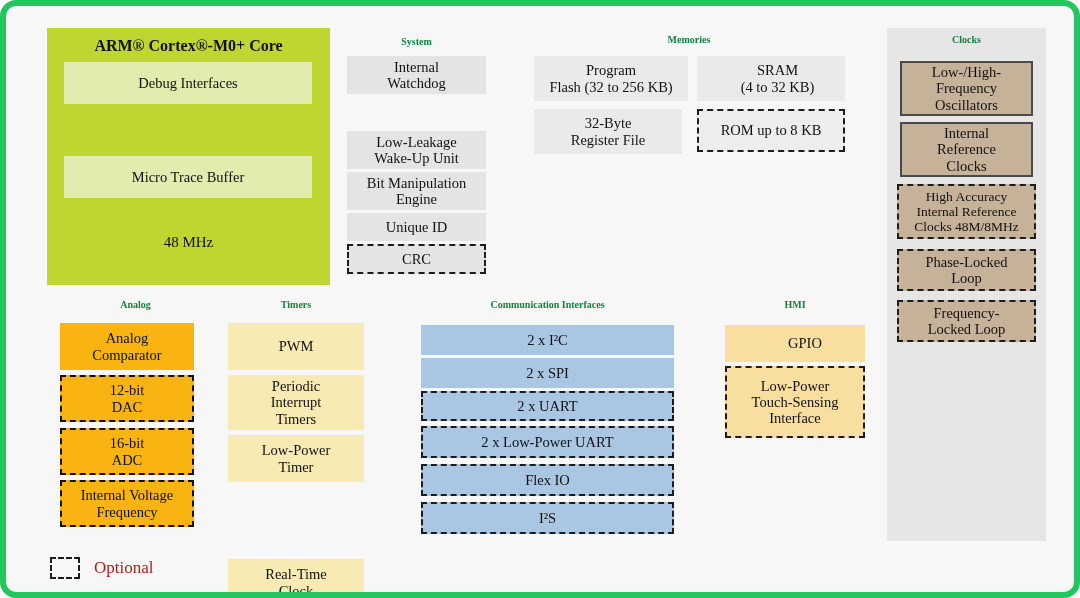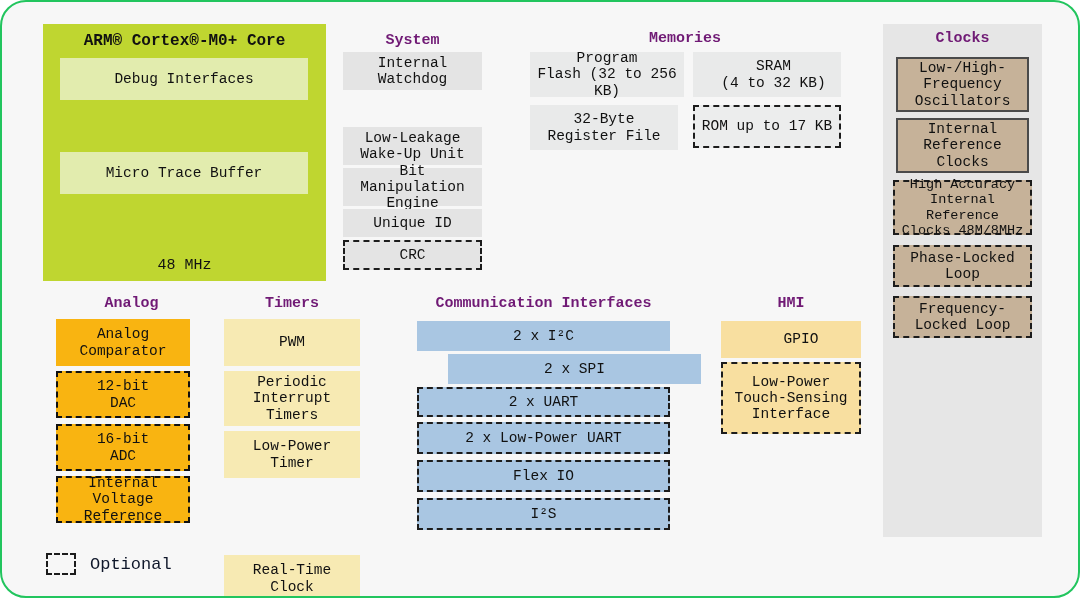--- a/index.html
+++ b/index.html
@@ -5,45 +5,45 @@
   html, body {
     margin: 0;
     padding: 0;
     background: #ffffff;
   }
   #root {
     position: relative;
     width: 1080px;
     height: 598px;
     background: #f7f7f7;
-    border: 2px solid #22c55e;
-    border-radius: 26px;
+    border: 6px solid #22c55e;
+    border-radius: 16px;
     box-sizing: border-box;
     overflow: hidden;
-    font-family: Liberation Mono, monospace;
+    font-family: Liberation Serif, serif;
   }
 
   
   .blk {
     position: absolute;
     box-sizing: border-box;
     display: flex;
     align-items: center;
     justify-content: center;
     text-align: center;
     line-height: 1.12;
     color: #111111;
     font-size: 14.5px;
     white-space: pre-line;
   }
   .hdr {
     position: absolute;
     font-weight: bold;
-    font-size: 15px;
-    color: #701a75;
+    font-size: 10px;
+    color: #15803d;
     text-align: center;
     box-sizing: border-box;
   }
 
   
   .core-panel      { background: #bfd630; }
   .core-sub        { background: #e2ecae; }
   .core-title      { color:#111; font-weight:bold; font-size:16px; }
   .core-freq       { color:#111; font-size:15px; }
 
@@ -69,53 +69,53 @@
   .hmi-box.opt     { background:#f8dfa0; border:2px dashed #1c1c1c; }
 
   
   #legend { position:absolute; left:44px; top:551px; display:flex; align-items:center; gap:14px; }
   #legend .swatch {
     width: 30px; height: 22px;
     background: #f7f7f7;
     border: 2px dashed #1c1c1c;
     box-sizing: border-box;
   }
-  #legend .lbl { font-size: 17px; color:#0f172a; }
+  #legend .lbl { font-size: 17px; color:#b91c1c; }
 </style>
 </head>
 <body>
 
 <div id="root">
 
   <div class="clock-panel" style="position:absolute;left:881px;top:22px;width:159px;height:513px;"></div>
 
   <div class="core-panel" style="position:absolute;left:41px;top:22px;width:283px;height:257px;"></div>
   <div class="blk core-title" style="left:41px;top:26px;width:283px;height:28px;">ARM® Cortex®-M0+ Core</div>
   <div class="blk core-sub" style="left:58px;top:56px;width:248px;height:42px;">Debug Interfaces</div>
   <div class="blk core-sub" style="left:58px;top:150px;width:248px;height:42px;">Micro Trace Buffer</div>
-  <div class="blk core-freq" style="left:41px;top:225px;width:283px;height:22px;margin-top:28px;">48 MHz</div>
+  <div class="blk core-freq" style="left:41px;top:225px;width:283px;height:22px;">48 MHz</div>
 
   <div class="hdr" style="left:341px;top:30px;width:139px;">System</div>
   <div class="blk gray-box" style="left:341px;top:50px;width:139px;height:38px;">Internal
 Watchdog</div>
   <div class="blk gray-box" style="left:341px;top:125px;width:139px;height:38px;">Low-Leakage
 Wake-Up Unit</div>
   <div class="blk gray-box" style="left:341px;top:166px;width:139px;height:38px;">Bit Manipulation
 Engine</div>
   <div class="blk gray-box" style="left:341px;top:207px;width:139px;height:28px;">Unique ID</div>
   <div class="blk gray-box opt" style="left:341px;top:238px;width:139px;height:30px;">CRC</div>
 
   <div class="hdr" style="left:528px;top:28px;width:310px;">Memories</div>
   <div class="blk mem-box" style="left:528px;top:50px;width:154px;height:45px;">Program
 Flash (32 to 256 KB)</div>
   <div class="blk mem-box" style="left:691px;top:50px;width:148px;height:45px;padding-left:13px;">SRAM
 (4 to 32 KB)</div>
   <div class="blk mem-box" style="left:528px;top:103px;width:148px;height:45px;">32-Byte
 Register File</div>
-  <div class="blk mem-box opt" style="left:691px;top:103px;width:148px;height:43px;">ROM up to 17 KB</div>
+  <div class="blk mem-box opt" style="left:691px;top:103px;width:148px;height:43px;">ROM up to 8 KB</div>
 
   <div class="hdr" style="left:881px;top:28px;width:159px;">Clocks</div>
   <div class="blk clk-box" style="left:894px;top:55px;width:133px;height:55px;">Low-/High-
 Frequency
 Oscillators</div>
   <div class="blk clk-box" style="left:894px;top:116px;width:133px;height:55px;">Internal
 Reference
 Clocks</div>
   <div class="blk clk-box opt" style="left:891px;top:178px;width:139px;height:55px;font-size:13.5px;">High Accuracy
 Internal Reference
@@ -126,35 +126,35 @@
 Locked Loop</div>
 
   <div class="hdr" style="left:64px;top:293px;width:131px;">Analog</div>
   <div class="blk analog-box" style="left:54px;top:317px;width:134px;height:47px;">Analog
 Comparator</div>
   <div class="blk analog-box opt" style="left:54px;top:369px;width:134px;height:47px;">12-bit
 DAC</div>
   <div class="blk analog-box opt" style="left:54px;top:422px;width:134px;height:47px;">16-bit
 ADC</div>
   <div class="blk analog-box opt" style="left:54px;top:474px;width:134px;height:47px;">Internal Voltage
-Reference</div>
+Frequency</div>
 
   <div class="hdr" style="left:222px;top:293px;width:136px;">Timers</div>
   <div class="blk timer-box" style="left:222px;top:317px;width:136px;height:47px;">PWM</div>
   <div class="blk timer-box" style="left:222px;top:369px;width:136px;height:55px;">Periodic
 Interrupt
 Timers</div>
   <div class="blk timer-box" style="left:222px;top:429px;width:136px;height:47px;">Low-Power
 Timer</div>
   <div class="blk timer-box" style="left:222px;top:505px;width:136px;height:47px;margin-top:48px;">Real-Time
 Clock</div>
 
   <div class="hdr" style="left:415px;top:293px;width:253px;">Communication Interfaces</div>
   <div class="blk comm-box" style="left:415px;top:319px;width:253px;height:30px;">2 x I²C</div>
-  <div class="blk comm-box" style="left:415px;top:352px;width:253px;height:30px;margin-left:31px;">2 x SPI</div>
+  <div class="blk comm-box" style="left:415px;top:352px;width:253px;height:30px;">2 x SPI</div>
   <div class="blk comm-box opt" style="left:415px;top:385px;width:253px;height:30px;">2 x UART</div>
   <div class="blk comm-box opt" style="left:415px;top:420px;width:253px;height:32px;">2 x Low-Power UART</div>
   <div class="blk comm-box opt" style="left:415px;top:458px;width:253px;height:32px;">Flex IO</div>
   <div class="blk comm-box opt" style="left:415px;top:496px;width:253px;height:32px;">I²S</div>
 
   <div class="hdr" style="left:719px;top:293px;width:140px;">HMI</div>
   <div class="blk hmi-box" style="left:719px;top:319px;width:140px;height:37px;padding-left:20px;">GPIO</div>
   <div class="blk hmi-box opt" style="left:719px;top:360px;width:140px;height:72px;">Low-Power
 Touch-Sensing
 Interface</div>

